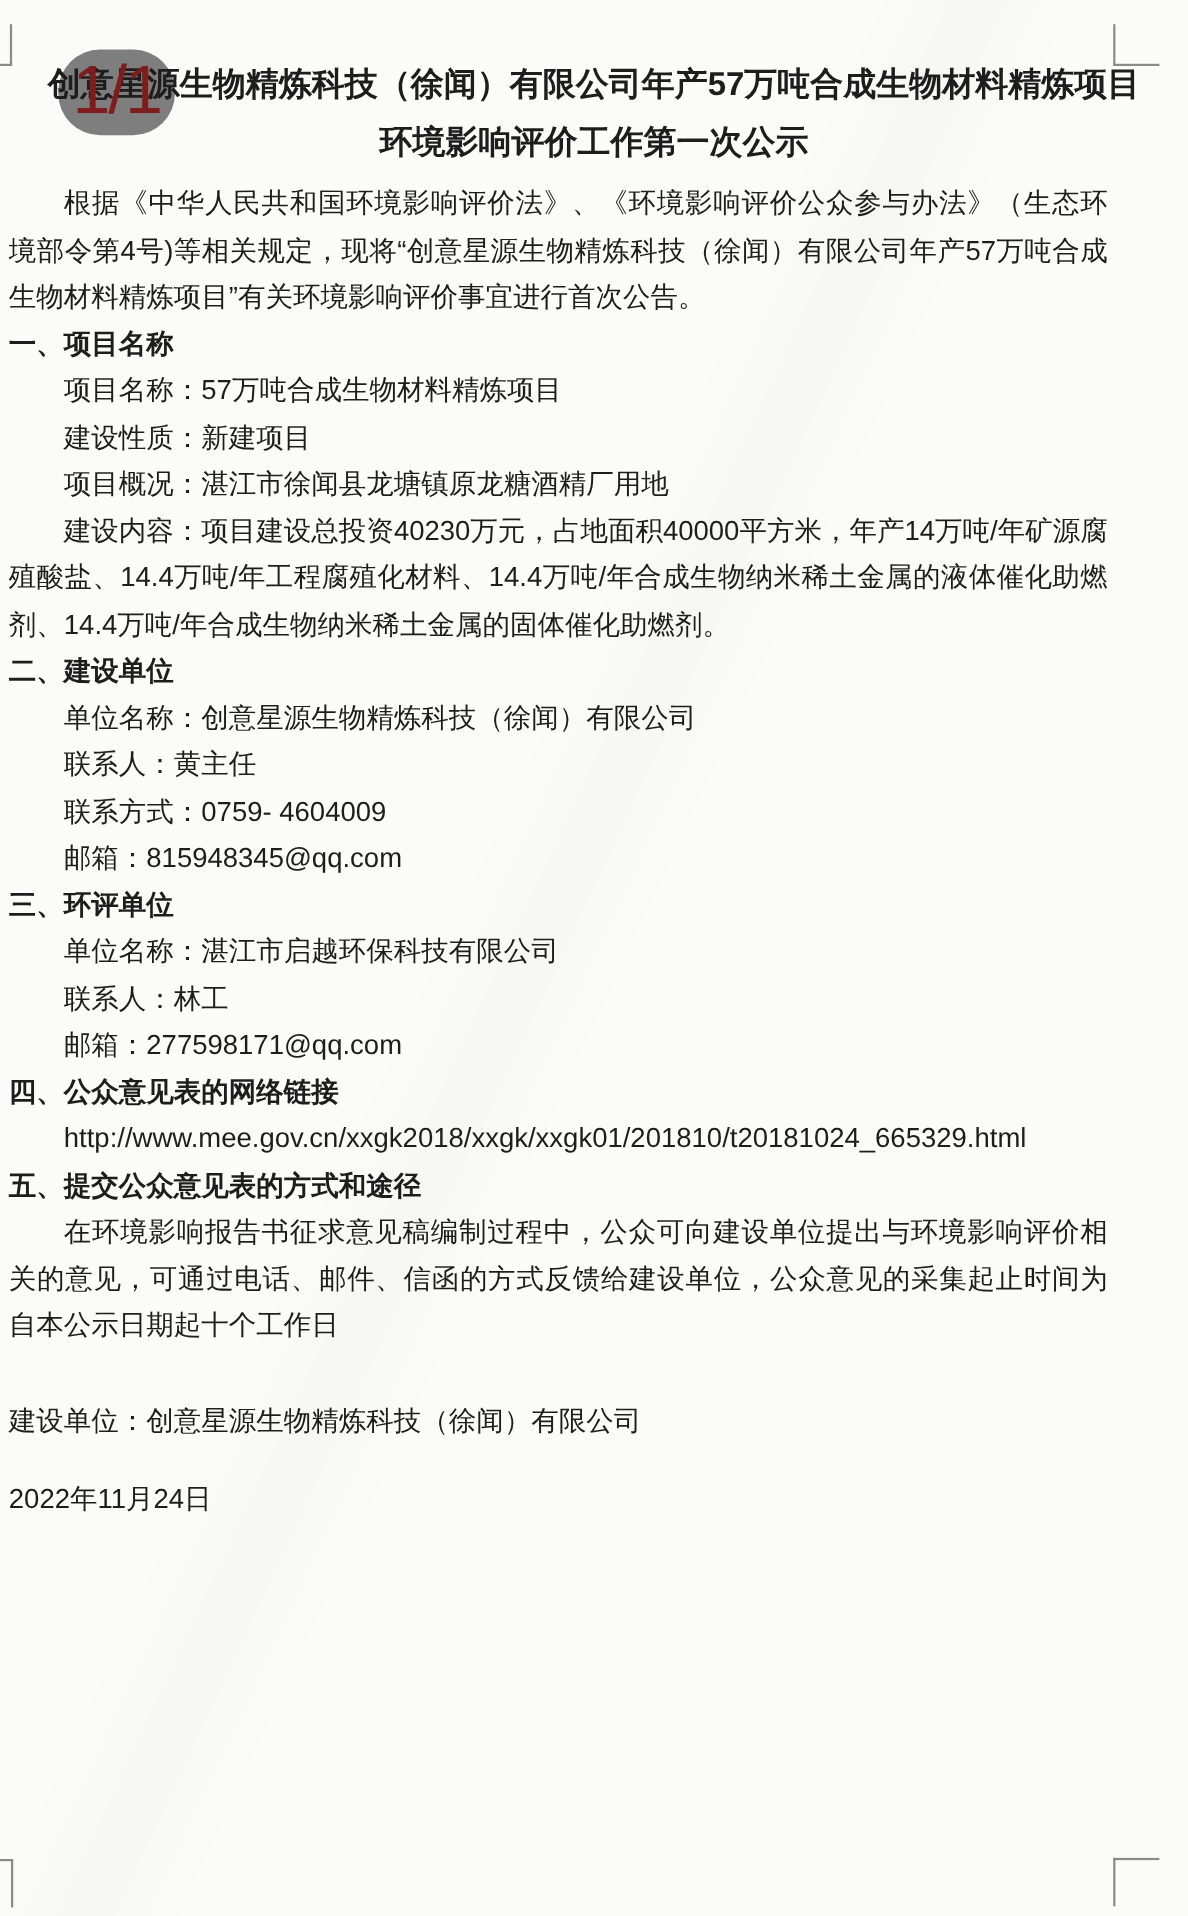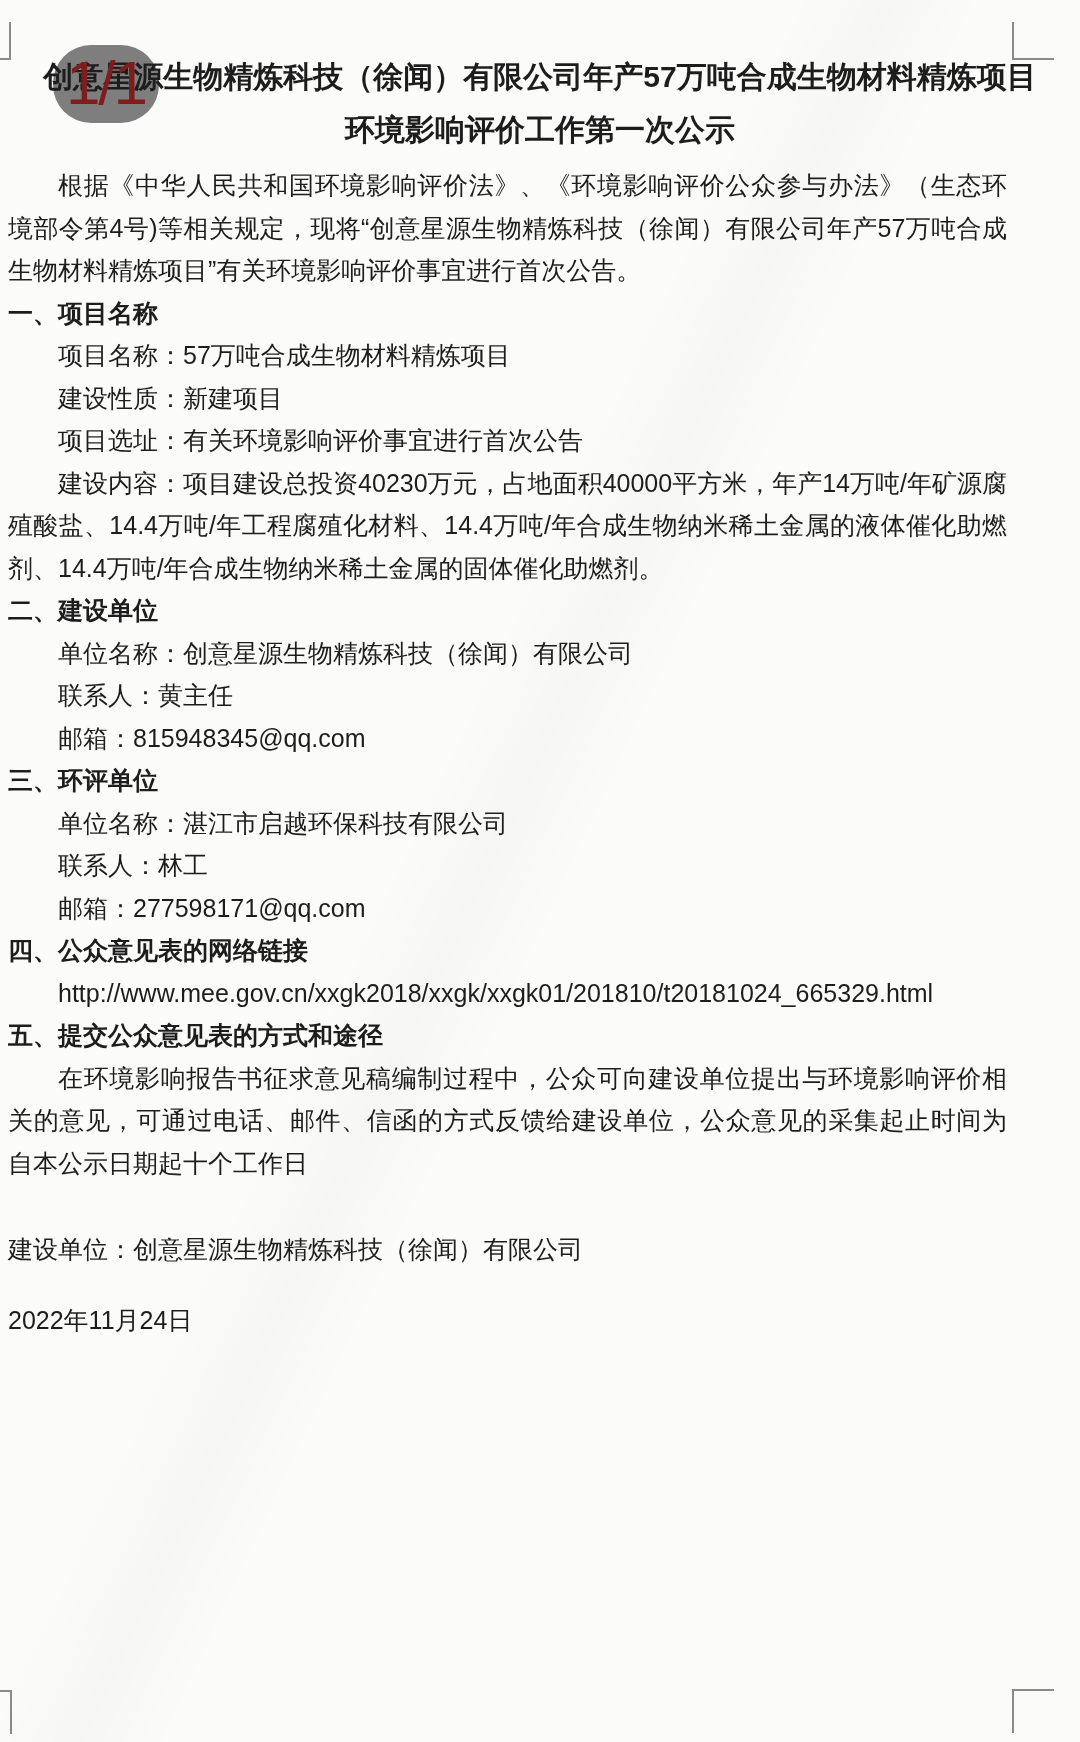--- a/index.html
+++ b/index.html
@@ -49,26 +49,27 @@
   <div>创意星源生物精炼科技（徐闻）有限公司年产57万吨合成生物材料精炼项目</div>
   <div>环境影响评价工作第一次公示</div>
 </div>
 
 <div class="content">
   <p class="para">根据《中华人民共和国环境影响评价法》、《环境影响评价公众参与办法》（生态环境部令第4号)等相关规定，现将“创意星源生物精炼科技（徐闻）有限公司年产57万吨合成生物材料精炼项目”有关环境影响评价事宜进行首次公告。</p>
 
   <div class="h">一、项目名称</div>
   <div class="ln">项目名称：57万吨合成生物材料精炼项目</div>
   <div class="ln">建设性质：新建项目</div>
-  <div class="ln">项目选址：有关环境影响评价事宜进行首次公告</div>
+  <div class="ln">项目概况：湛江市徐闻县龙塘镇原龙糖酒精厂用地</div>
   <p class="para">建设内容：项目建设总投资40230万元，占地面积40000平方米，年产14万吨/年矿源腐殖酸盐、14.4万吨/年工程腐殖化材料、14.4万吨/年合成生物纳米稀土金属的液体催化助燃剂、14.4万吨/年合成生物纳米稀土金属的固体催化助燃剂。</p>
 
   <div class="h">二、建设单位</div>
   <div class="ln">单位名称：创意星源生物精炼科技（徐闻）有限公司</div>
   <div class="ln">联系人：黄主任</div>
+  <div class="ln">联系方式：0759- 4604009</div>
   <div class="ln">邮箱：815948345@qq.com</div>
 
   <div class="h">三、环评单位</div>
   <div class="ln">单位名称：湛江市启越环保科技有限公司</div>
   <div class="ln">联系人：林工</div>
   <div class="ln">邮箱：277598171@qq.com</div>
 
   <div class="h">四、公众意见表的网络链接</div>
   <div class="ln">http://www.mee.gov.cn/xxgk2018/xxgk/xxgk01/201810/t20181024_665329.html</div>
 

